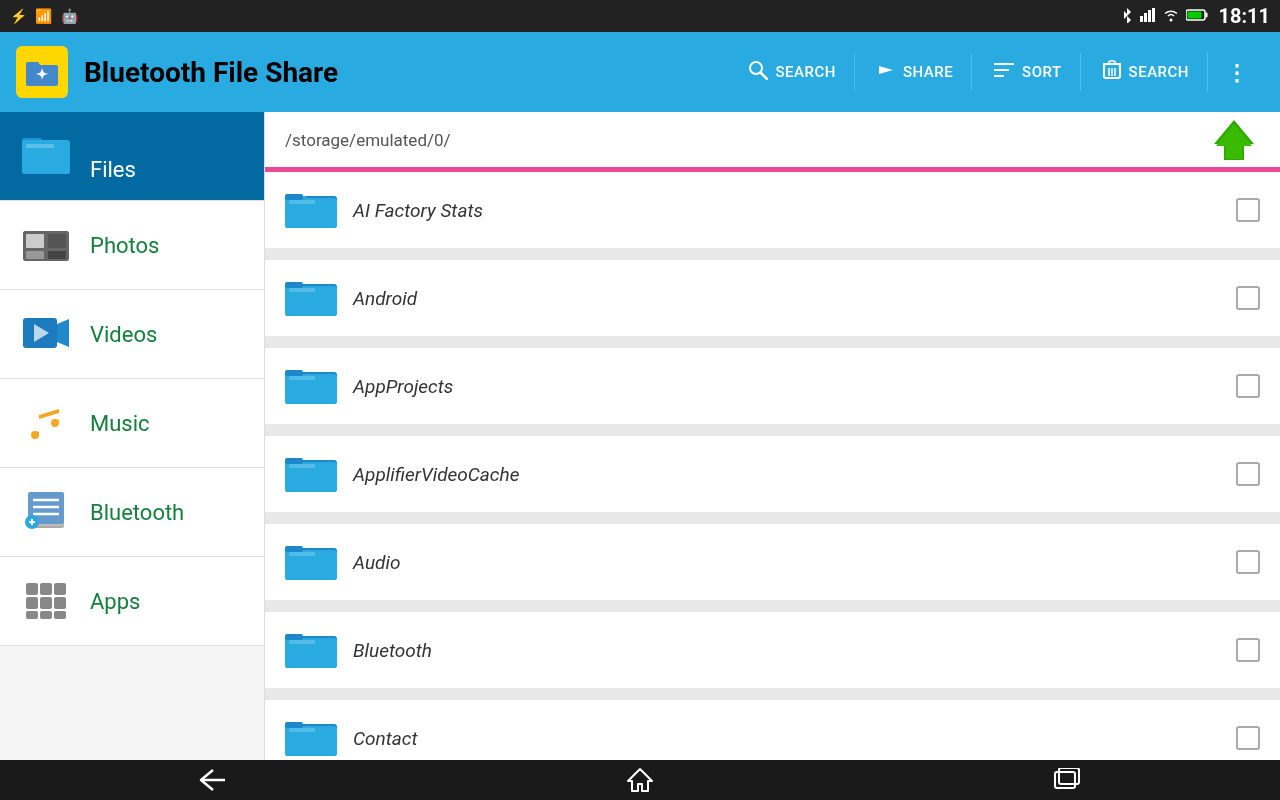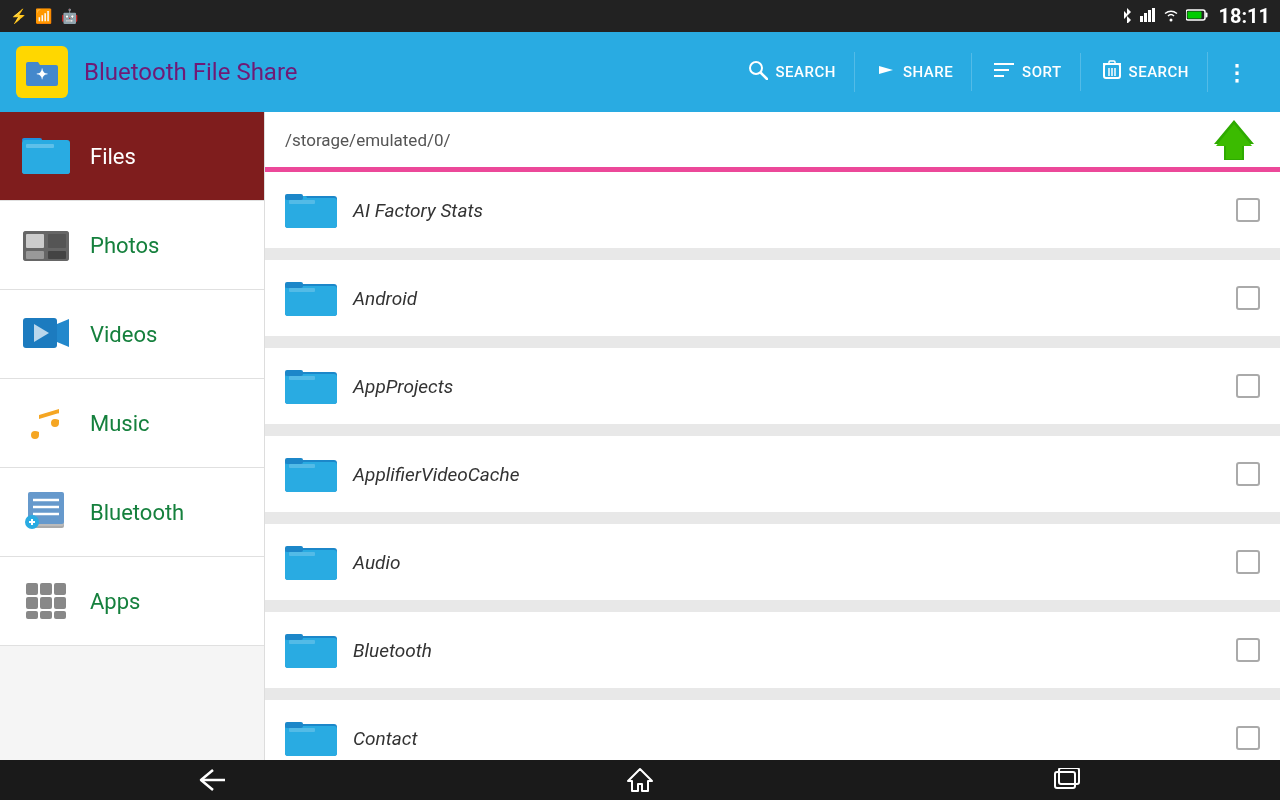--- a/index.html
+++ b/index.html
@@ -41,23 +41,23 @@
       height: 52px;
       background: #FFD700;
       border-radius: 6px;
       display: flex;
       align-items: center;
       justify-content: center;
       font-size: 26px;
       flex-shrink: 0;
     }
     .toolbar-title {
-      color: #701a75;
-      font-size: 24px;
-      font-weight: 400;
+      color: #000000;
+      font-size: 28px;
+      font-weight: 700;
       flex: 1;
     }
     .toolbar-actions {
       display: flex;
       align-items: center;
       gap: 4px;
     }
     .toolbar-btn {
       display: flex;
       align-items: center;
@@ -99,21 +99,22 @@
     }
     .sidebar-item {
       display: flex;
       align-items: center;
       padding: 18px 20px;
       gap: 18px;
       cursor: pointer;
       border-bottom: 1px solid #e0e0e0;
     }
     .sidebar-item.active {
-      background: #7f1d1d;
+      background: #0369a1;
+      align-items: flex-end;
     }
     .sidebar-item.active .sidebar-label { color: #fff; }
     .sidebar-item:not(.active) { background: #fff; }
     .sidebar-label { font-size: 22px; color: #15803d; font-weight: 400; }
     .sidebar-icon-wrapper { width: 52px; height: 52px; display: flex; align-items: center; justify-content: center; }
 
     
     .file-browser {
       flex: 1;
       display: flex;

